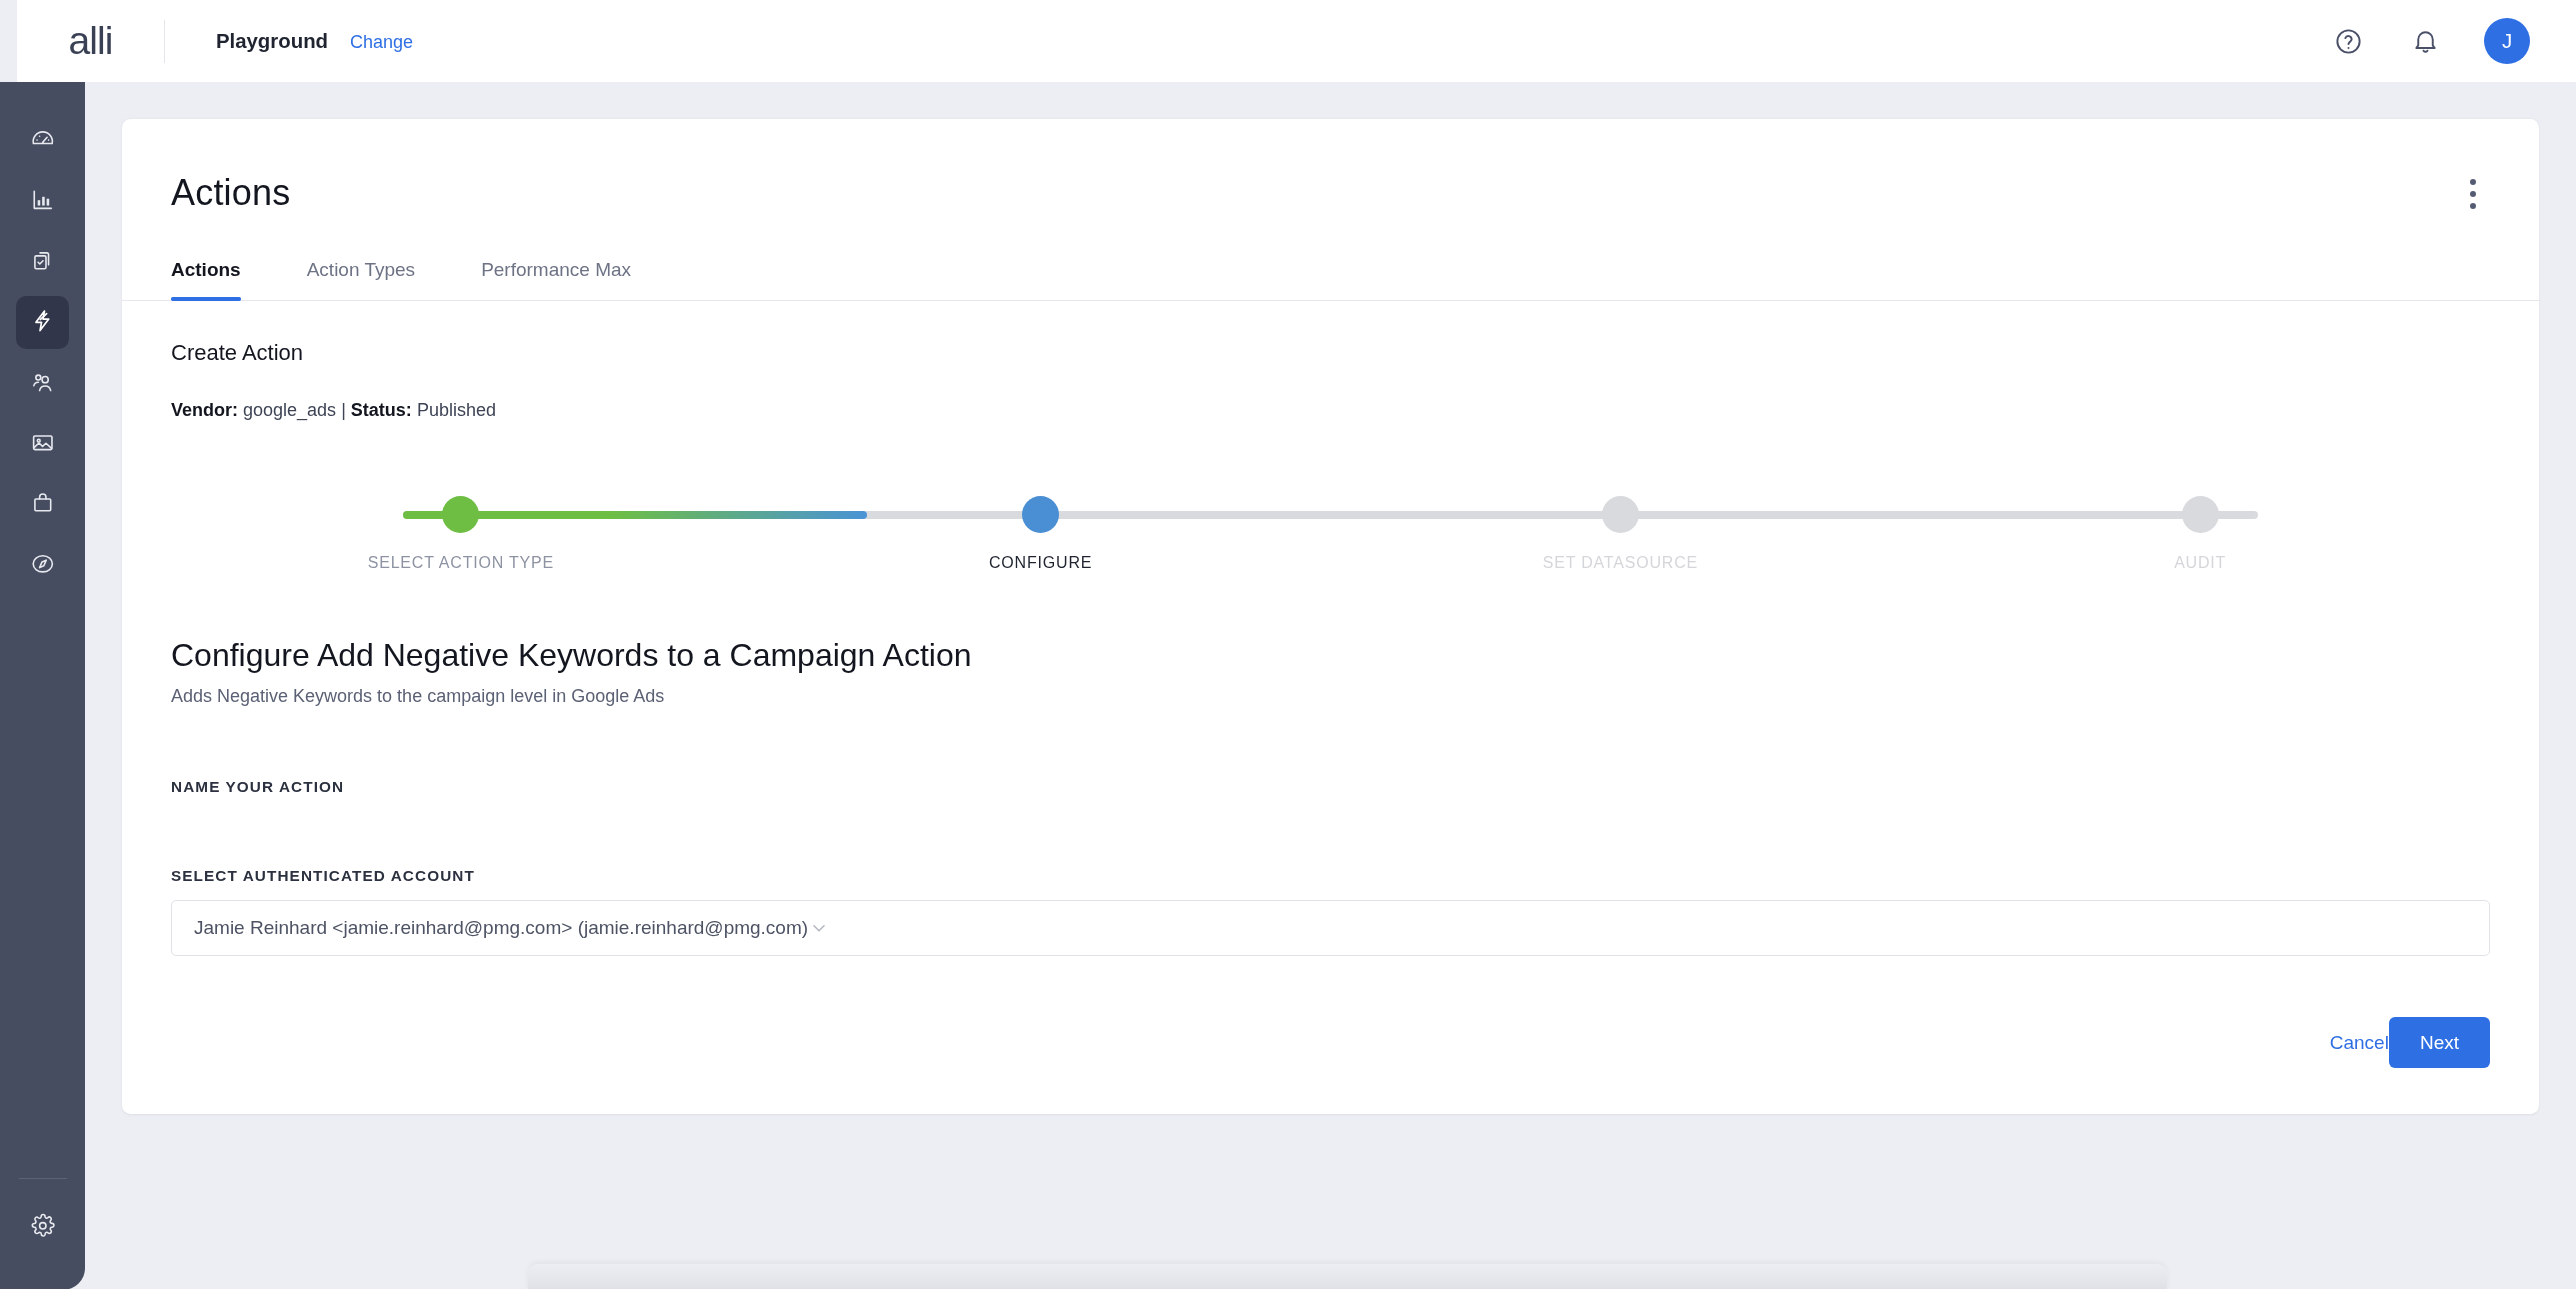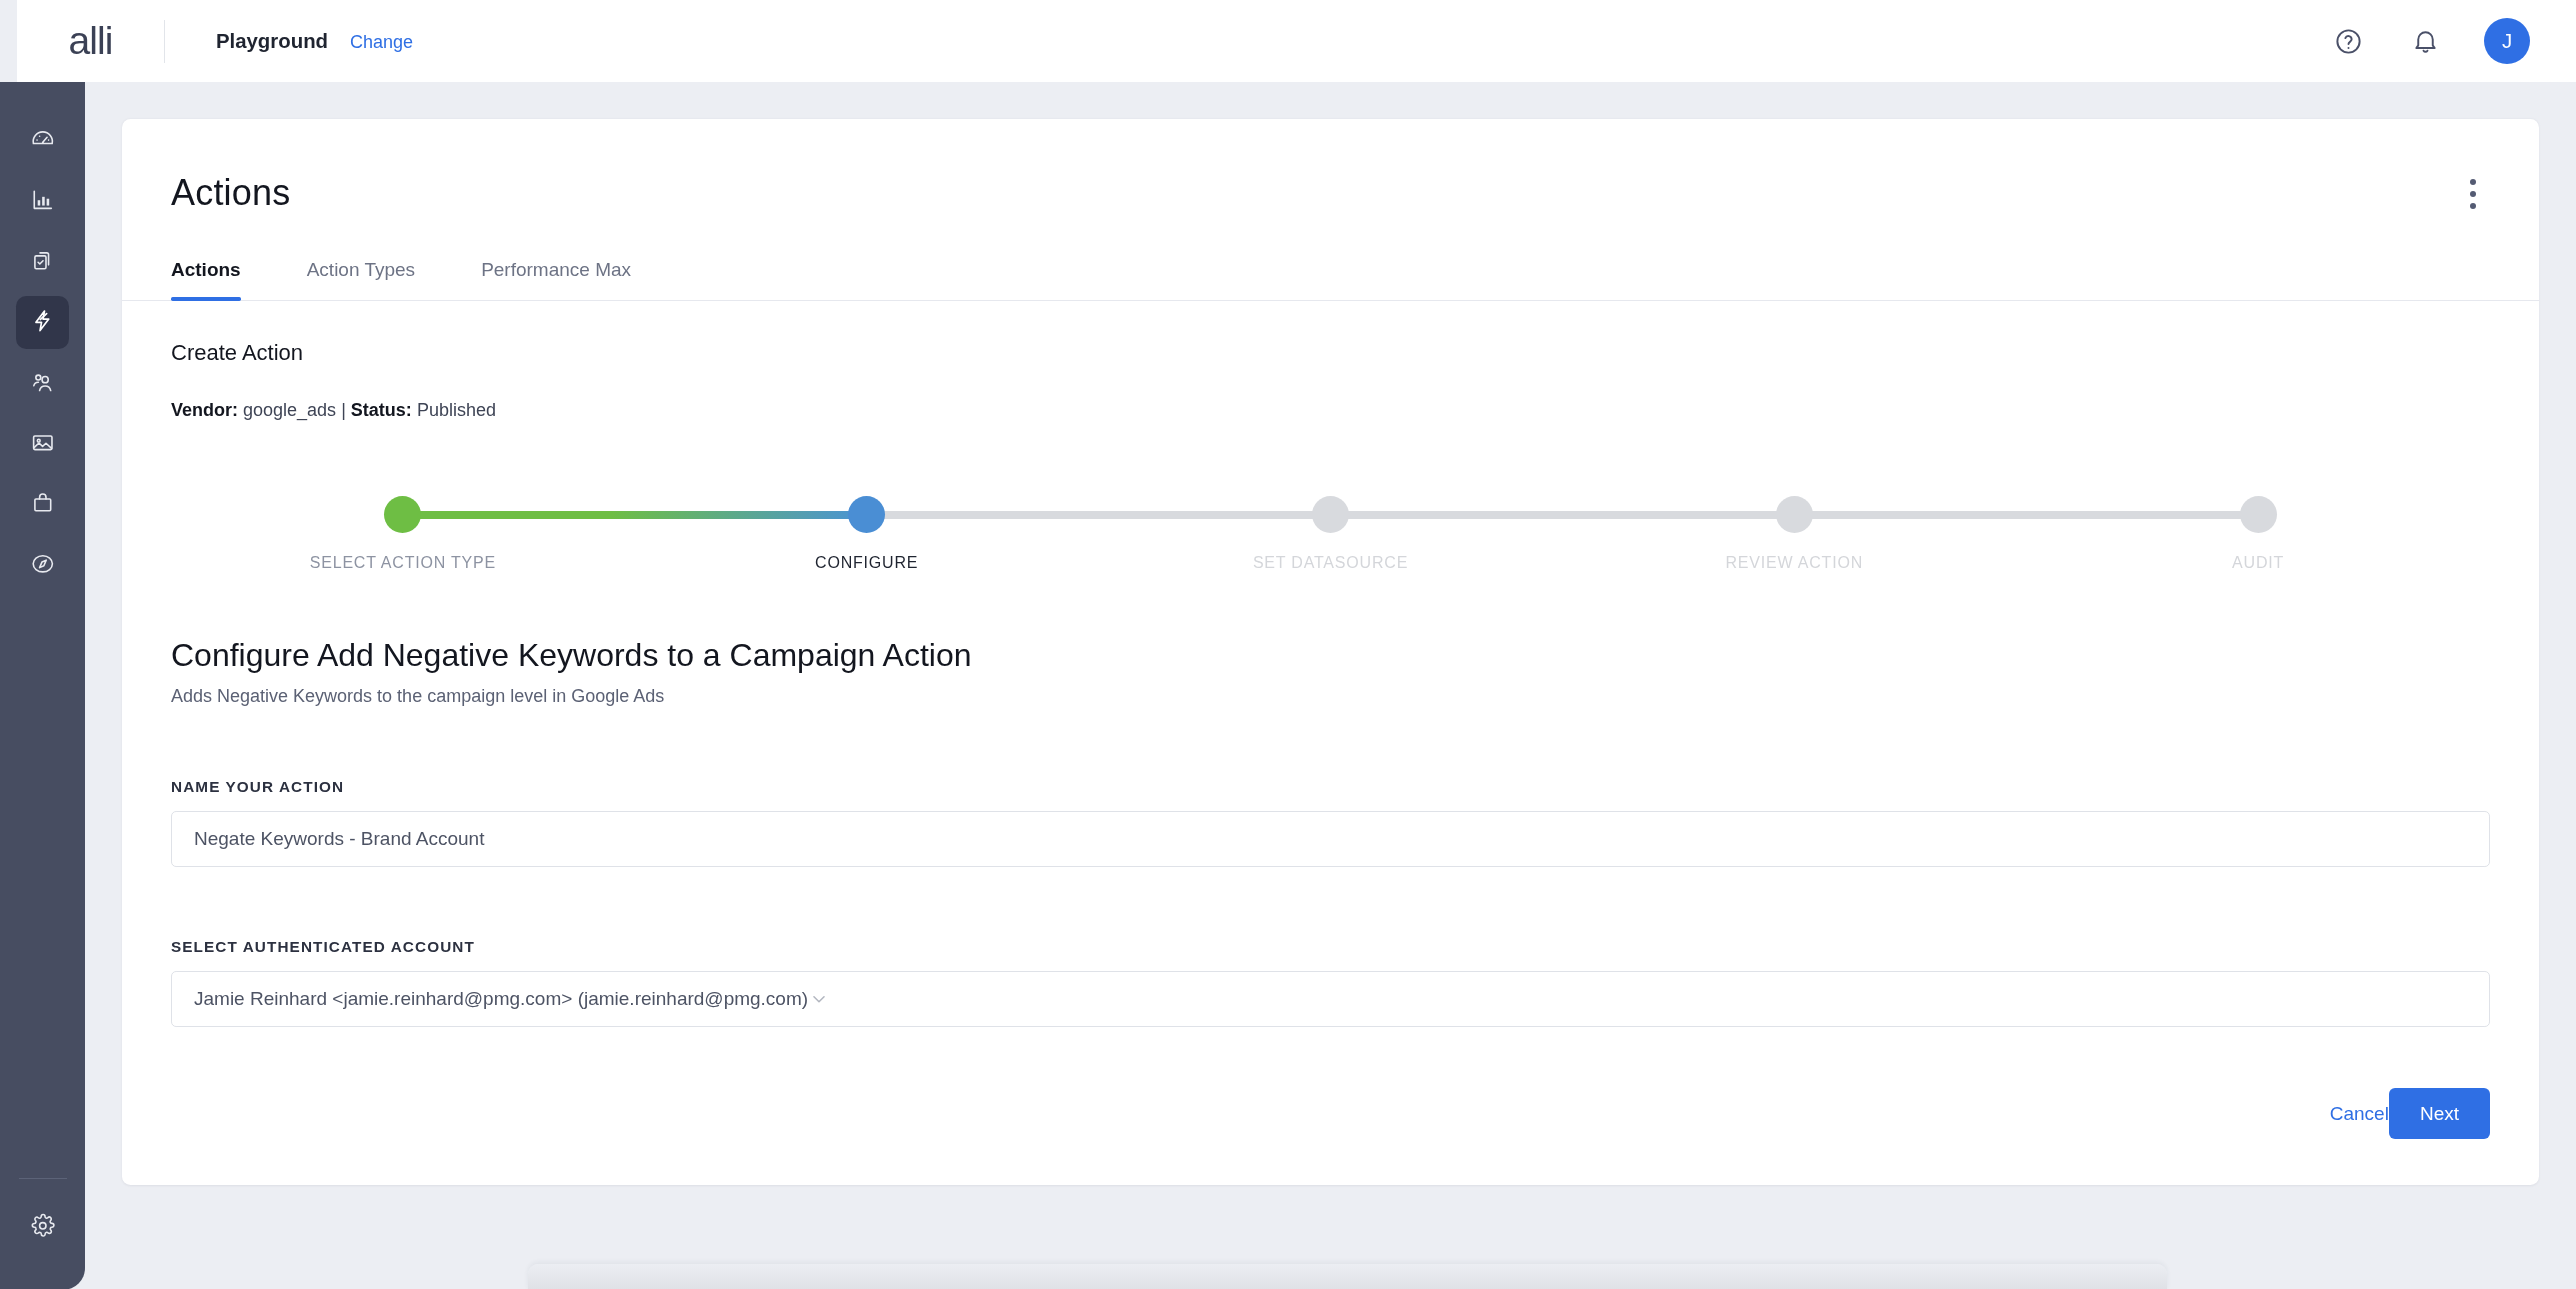--- a/index.html
+++ b/index.html
@@ -334,36 +334,29 @@
             <div class="step current">
               <div class="dot"></div>
               <div class="slabel">CONFIGURE</div>
             </div>
             <div class="step">
               <div class="dot"></div>
               <div class="slabel">SET DATASOURCE</div>
             </div>
             <div class="step">
               <div class="dot"></div>
-              <div class="slabel">REVIEW ACTION</div>
-            </div>
-            <div class="step">
-              <div class="dot"></div>
               <div class="slabel">AUDIT</div>
             </div>
           </div>
         </div>
 
         <div class="form-heading">Configure Add Negative Keywords to a Campaign Action</div>
         <div class="form-sub">Adds Negative Keywords to the campaign level in Google Ads</div>
 
         <div class="field-label">NAME YOUR ACTION</div>
-        <div class="field-input">
-          <span>Negate Keywords - Brand Account</span>
-        </div>
 
         <div class="field-label">SELECT AUTHENTICATED ACCOUNT</div>
         <div class="field-select">
           <span>Jamie Reinhard &lt;jamie.reinhard@pmg.com&gt; (jamie.reinhard@pmg.com)</span>
           <span class="select-caret">
             <svg width="22" height="22" viewBox="0 0 24 24" fill="none" stroke="#b3b7c0" stroke-width="1.7" stroke-linecap="round" stroke-linejoin="round">
               <path d="M6.5 9.5L12 15l5.5-5.5"></path>
             </svg>
           </span>
         </div>

